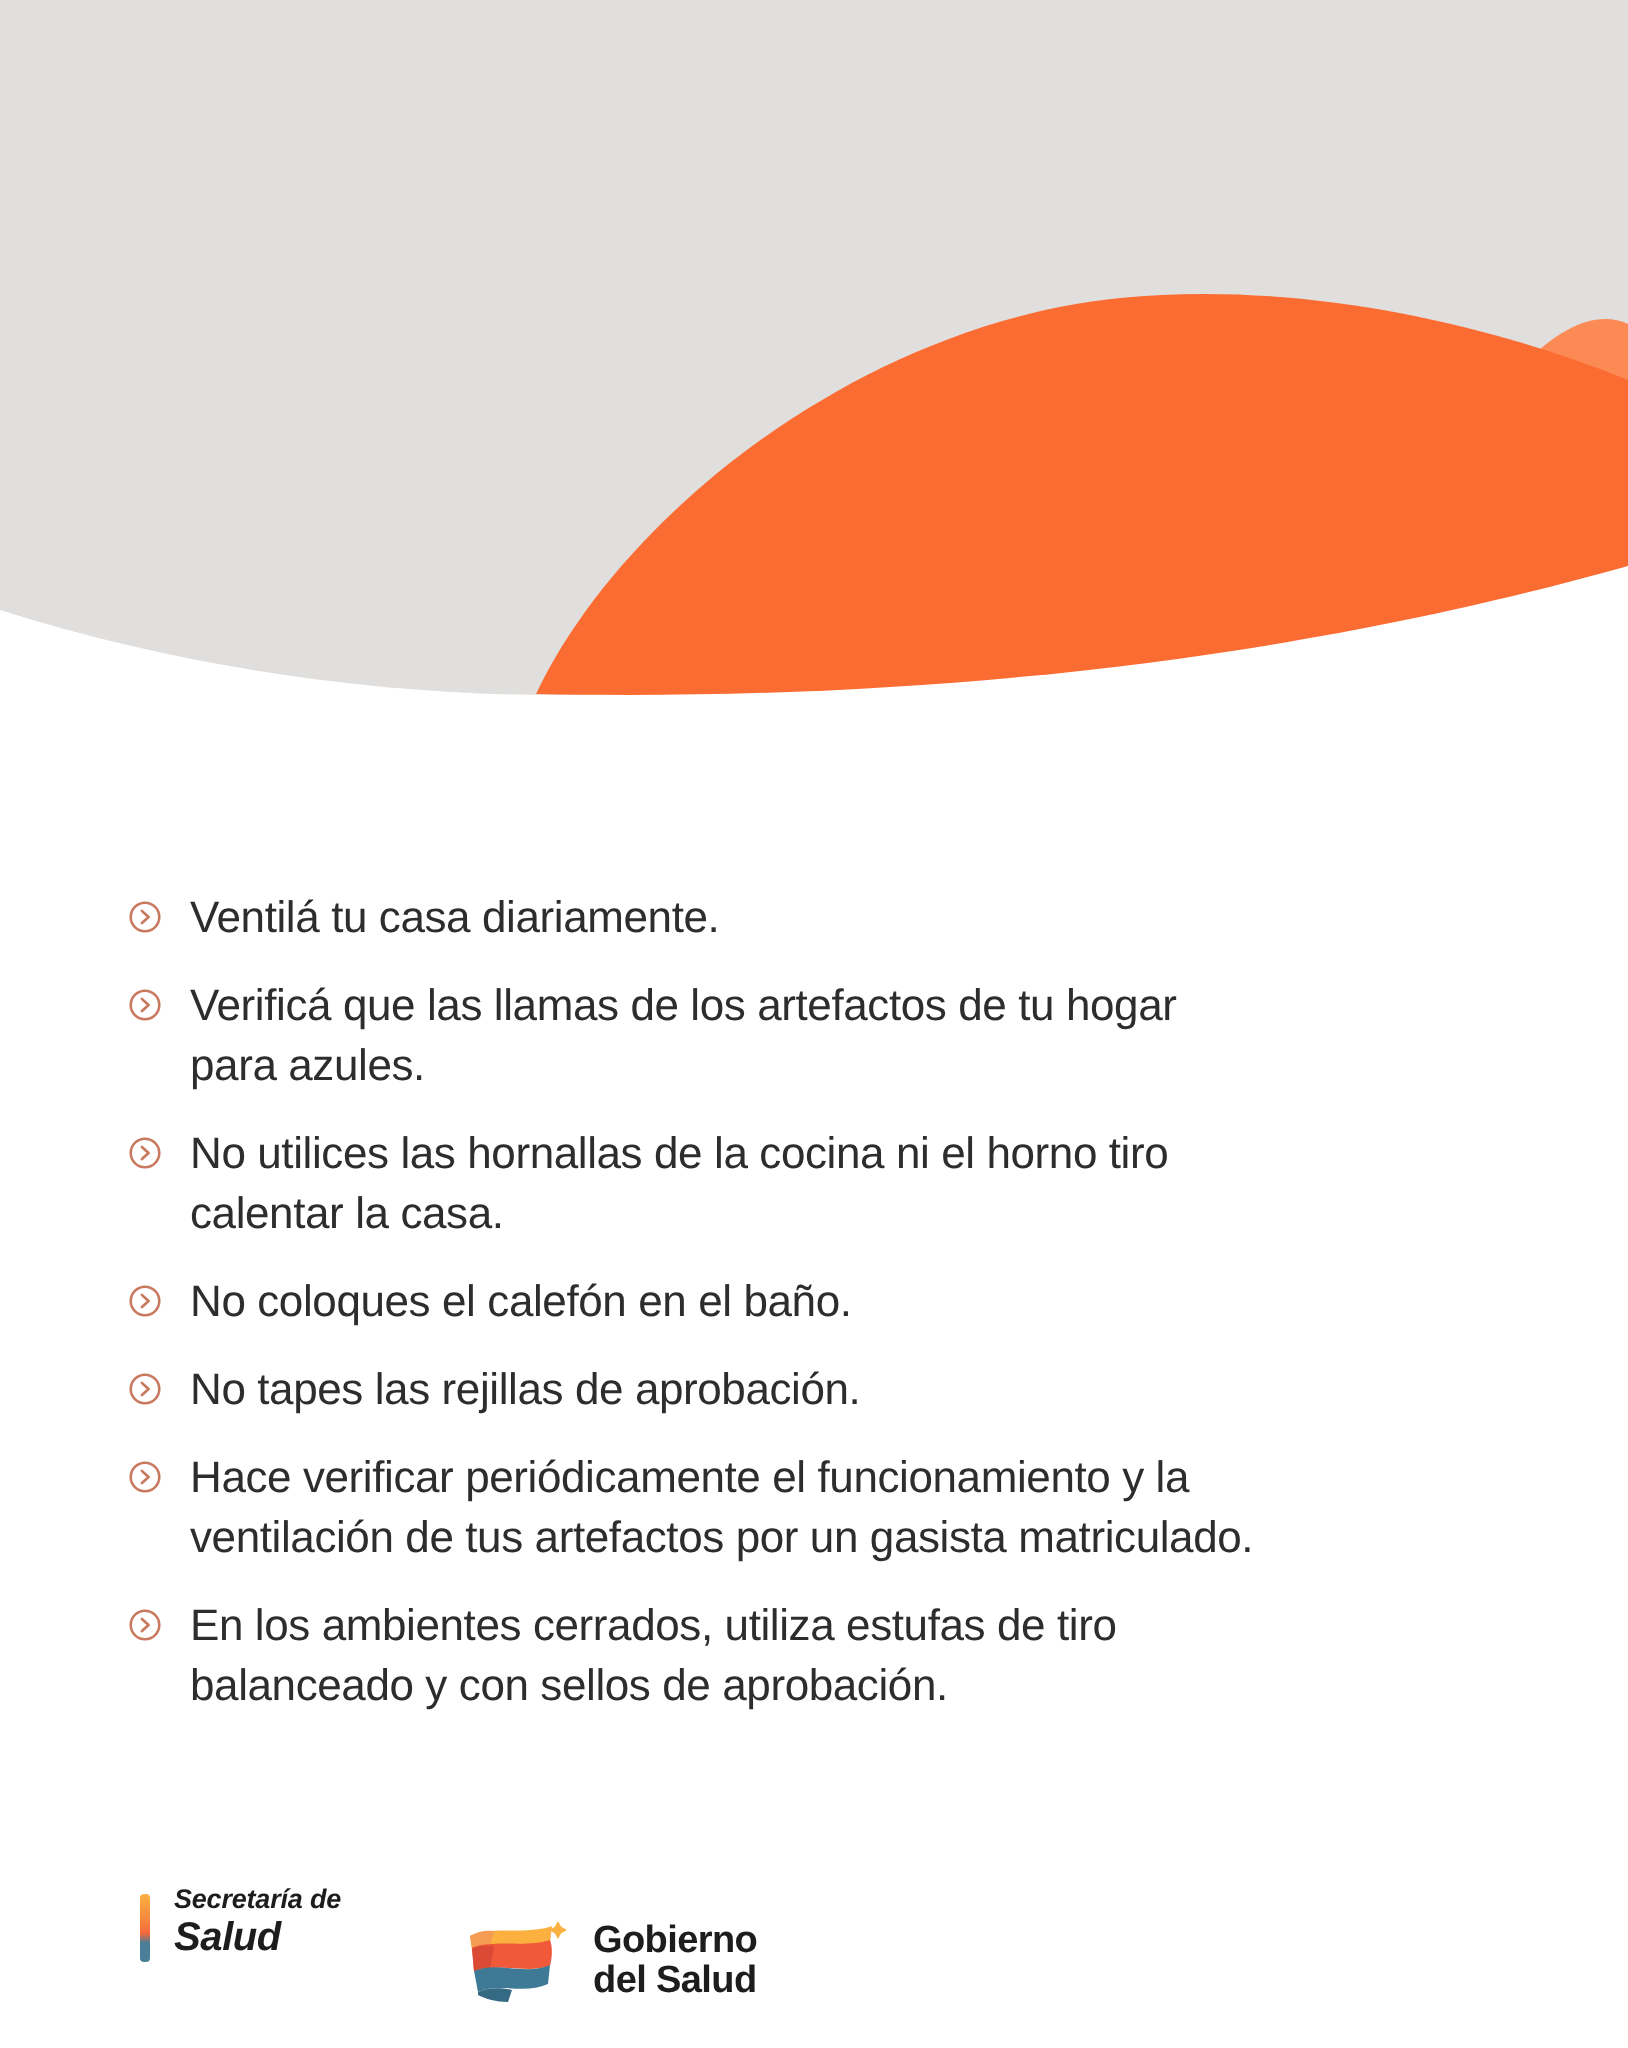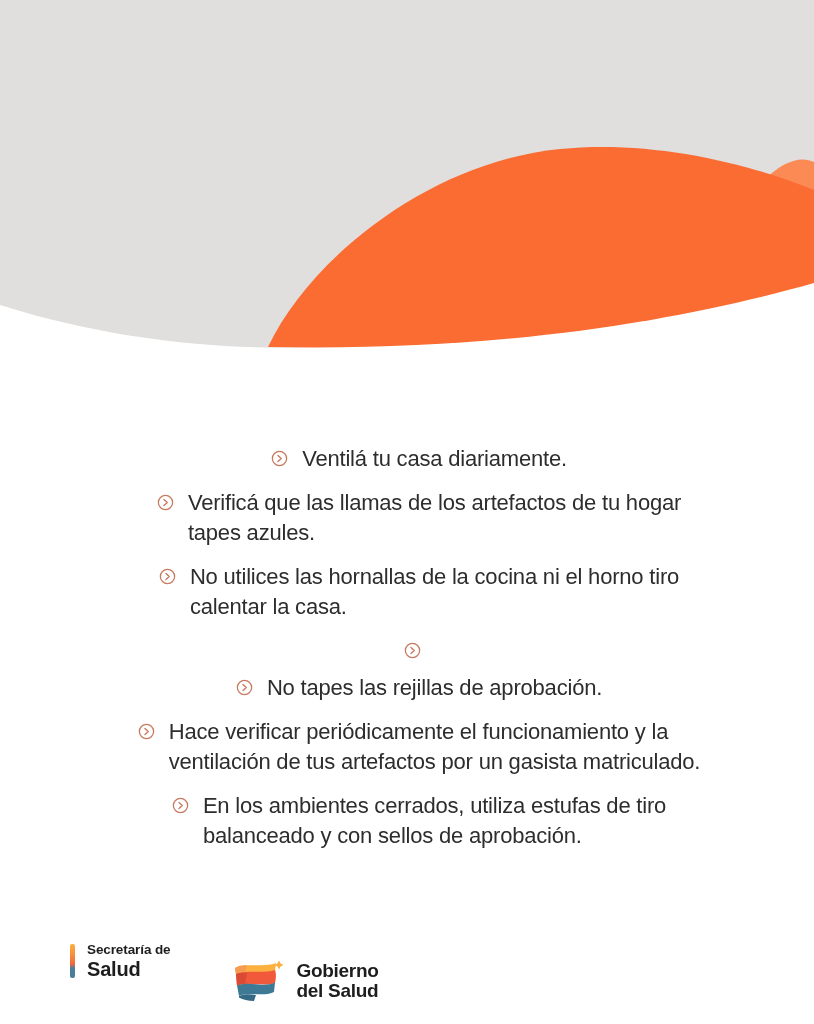--- a/index.html
+++ b/index.html
@@ -6,33 +6,33 @@
   body{
     width:814px;height:1024px;position:relative;overflow:hidden;
     background:#ffffff;
     font-family:"Liberation Sans", sans-serif;
   }
   .hero{position:absolute;top:0;left:0;width:814px;height:410px;display:block;}
   .tips{
     position:absolute;left:64px;top:444px;width:710px;
     display:flex;flex-direction:column;gap:14px;
   }
-  .tip{display:flex;align-items:flex-start;justify-content:center;}
+  .tip{display:flex;align-items:flex-start;}
   .tip .bullet{
     flex:0 0 17px;width:17px;height:17px;margin-top:6px;margin-right:14px;
   }
   .tip .tip-text{
     font-size:22px;line-height:30px;color:#2d2d2d;letter-spacing:-0.2px;
     white-space:pre-line;max-width:680px;
   }
   .footer{
     position:absolute;left:70px;top:938px;height:46px;
     display:flex;align-items:center;
   }
-  .salud-logo{display:flex;align-items:center;}
+  .salud-logo{display:flex;align-items:flex-end;font-style:italic;}
   .salud-bar{
     width:5px;height:34px;border-radius:2px;margin-right:12px;
     background:linear-gradient(to bottom,#fbb040 0%,#f5873e 38%,#f4683c 58%,#4a7e99 72%,#4a7e99 100%);
   }
   .salud-text .l1{font-size:13.5px;font-weight:bold;color:#1d1d1d;letter-spacing:-0.1px;}
   .salud-text .l2{font-size:20px;font-weight:bold;color:#1d1d1d;margin-top:1px;letter-spacing:-0.2px;}
   .chubut-logo{display:flex;align-items:center;margin-left:58px;margin-top:40px;}
   .chubut-mark{width:58px;height:44px;margin-right:10px;}
   .chubut-text .l1,.chubut-text .l2{
     font-size:19px;font-weight:bold;color:#1d1d1d;line-height:20px;letter-spacing:-0.3px;
@@ -56,37 +56,38 @@
     </svg>
     <div class="tip-text">Ventilá tu casa diariamente.</div>
   </div>
 
   <div class="tip">
     <svg class="bullet" viewBox="0 0 20 20">
       <circle cx="10" cy="10" r="8.4" fill="none" stroke="#c8795e" stroke-width="1.5"></circle>
       <path d="M8.2,6.4 L12.1,10 L8.2,13.6" fill="none" stroke="#c8795e" stroke-width="1.6" stroke-linecap="round" stroke-linejoin="round"></path>
     </svg>
     <div class="tip-text">Verificá que las llamas de los artefactos de tu hogar
-tapes azules.</div>
+para azules.</div>
   </div>
 
   <div class="tip">
     <svg class="bullet" viewBox="0 0 20 20">
       <circle cx="10" cy="10" r="8.4" fill="none" stroke="#c8795e" stroke-width="1.5"></circle>
       <path d="M8.2,6.4 L12.1,10 L8.2,13.6" fill="none" stroke="#c8795e" stroke-width="1.6" stroke-linecap="round" stroke-linejoin="round"></path>
     </svg>
     <div class="tip-text">No utilices las hornallas de la cocina ni el horno tiro
 calentar la casa.</div>
   </div>
 
   <div class="tip">
     <svg class="bullet" viewBox="0 0 20 20">
       <circle cx="10" cy="10" r="8.4" fill="none" stroke="#c8795e" stroke-width="1.5"></circle>
       <path d="M8.2,6.4 L12.1,10 L8.2,13.6" fill="none" stroke="#c8795e" stroke-width="1.6" stroke-linecap="round" stroke-linejoin="round"></path>
     </svg>
+    <div class="tip-text">No coloques el calefón en el baño.</div>
   </div>
 
   <div class="tip">
     <svg class="bullet" viewBox="0 0 20 20">
       <circle cx="10" cy="10" r="8.4" fill="none" stroke="#c8795e" stroke-width="1.5"></circle>
       <path d="M8.2,6.4 L12.1,10 L8.2,13.6" fill="none" stroke="#c8795e" stroke-width="1.6" stroke-linecap="round" stroke-linejoin="round"></path>
     </svg>
     <div class="tip-text">No tapes las rejillas de aprobación.</div>
   </div>
 

